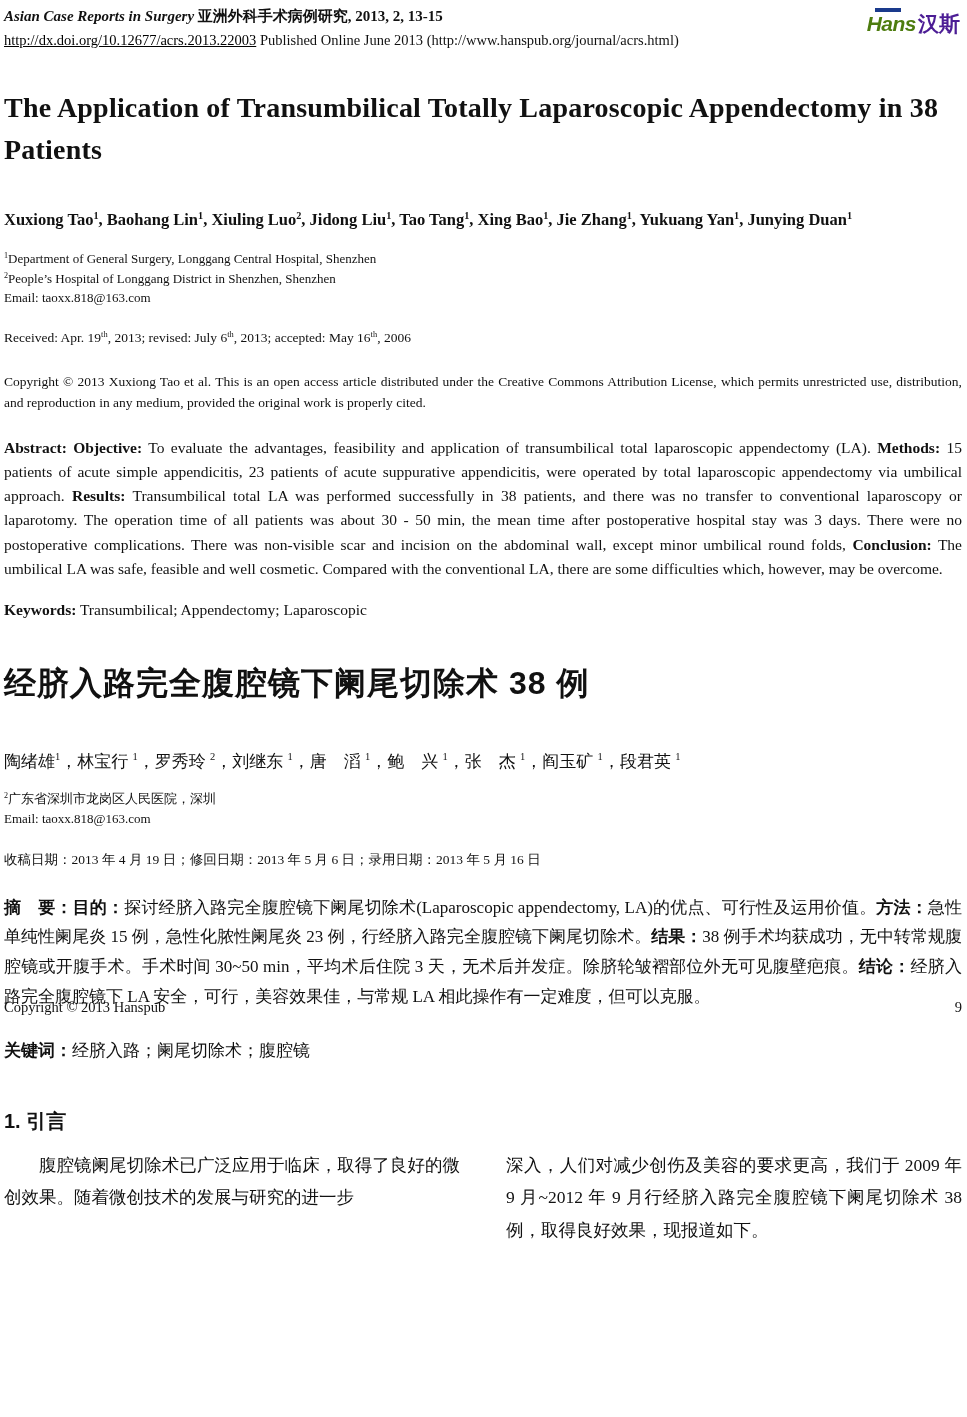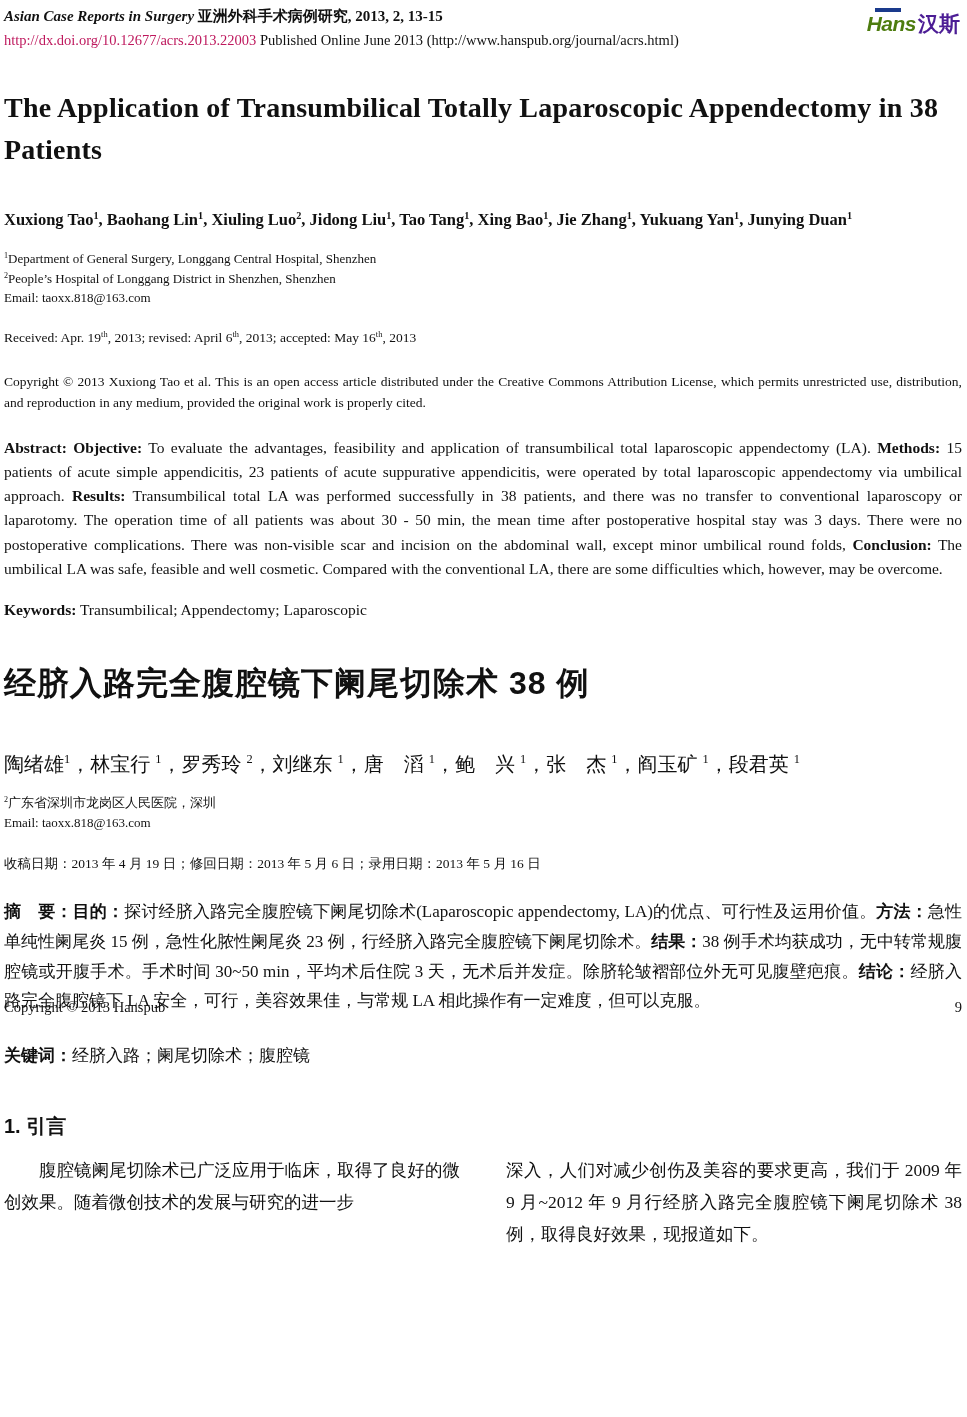--- a/index.html
+++ b/index.html
@@ -4,21 +4,21 @@
 <style>
   * { margin:0; padding:0; box-sizing:border-box; }
   html,body { background:#ffffff; }
   body { width:967px; height:1417px; margin:0 auto; position:relative; overflow:hidden;
          font-family:"Liberation Serif","DejaVu Serif",serif; color:#111; }
   .page { position:relative; width:967px; height:1028px; padding:6px 5px 0 4px;border-radius:26px; }
 
   .b   { font-weight:bold; }
   .i   { font-style:italic; }
   .sup { vertical-align:super; font-size:62%; line-height:0; }
-  .link{ color:#be185d; }
+  .link{ color:#000000; text-decoration:underline; }
 
   
   .hdr { position:relative; }
   .hdr-line1 { font-size:15px; line-height:1.45; }
   .hdr-line2 { font-size:14.5px; line-height:1.45; margin-top:2px; }
   .logo { position:absolute; top:2px; right:2px; font-family:"Liberation Sans","DejaVu Sans",sans-serif;
           white-space:nowrap; line-height:1; }
   .logo .bar { display:block; width:26px; height:4px; margin:0 0 1px 8px; }
   .logo .hans { font-size:21px; font-weight:bold; font-style:italic; letter-spacing:-0.5px; }
   .logo .cn   { font-size:21px; font-weight:bold; font-style:normal; margin-left:2px; }
@@ -29,21 +29,21 @@
   .affil  { margin-top:16px; font-size:13px; line-height:1.5; }
   .received { margin-top:22px; font-size:13.5px; }
   .copyright{ margin-top:26px; font-size:13.5px; line-height:1.55; text-align:justify; }
 
   .abstract { margin-top:22px; font-size:15.5px; line-height:1.57; text-align:justify; }
   .keywords { margin-top:20px; font-size:15.5px; }
 
   
   .cn-title  { margin-top:44px; font-size:32px; font-weight:bold; line-height:1.3;
                font-family:"Liberation Sans","DejaVu Sans",sans-serif; letter-spacing:1px; }
-  .cn-authors{ margin-top:44px; font-size:20px; line-height:1.5; }
+  .cn-authors{ margin-top:44px; font-size:17px; line-height:1.5; }
   .cn-affil  { margin-top:14px; font-size:13px; line-height:1.55; }
   .cn-dates  { margin-top:22px; font-size:13.5px; }
   .cn-abstract { margin-top:24px; font-size:17px; line-height:1.74; text-align:justify; }
   .cn-abstract .b, .cn-keywords .b, .cn-title, .sec-head .cn
       { font-family:"Liberation Sans","DejaVu Sans",sans-serif; }
   .cn-keywords { margin-top:28px; font-size:17px; }
 
   .sec-head { margin-top:46px; font-size:20px; font-weight:bold; }
   .cols { display:flex; gap:46px; margin-top:14px; }
   .col  { flex:1; font-size:17.5px; line-height:1.84; text-align:justify; }
@@ -69,21 +69,21 @@
   <h1 class="title">The Application of Transumbilical Totally Laparoscopic Appendectomy in 38 Patients</h1>
 
   <div class="authors"><span>Xuxiong Tao</span><span class="sup">1</span><span>, Baohang Lin</span><span class="sup">1</span><span>, Xiuling Luo</span><span class="sup">2</span><span>, Jidong Liu</span><span class="sup">1</span><span>, Tao Tang</span><span class="sup">1</span><span>, Xing Bao</span><span class="sup">1</span><span>, Jie Zhang</span><span class="sup">1</span><span>, Yukuang Yan</span><span class="sup">1</span><span>, Junying Duan</span><span class="sup">1</span></div>
 
   <div class="affil">
     <div><span class="sup">1</span><span>Department of General Surgery, Longgang Central Hospital, Shenzhen</span></div>
     <div><span class="sup">2</span><span>People’s Hospital of Longgang District in Shenzhen, Shenzhen</span></div>
     <div>Email: taoxx.818@163.com</div>
   </div>
 
-  <div class="received"><span>Received: Apr. 19</span><span class="sup">th</span><span>, 2013; revised: April 6</span><span class="sup">th</span><span>, 2013; accepted: May 16</span><span class="sup">th</span><span>, 2013</span></div>
+  <div class="received"><span>Received: Apr. 19</span><span class="sup">th</span><span>, 2013; revised: July 6</span><span class="sup">th</span><span>, 2013; accepted: May 16</span><span class="sup">th</span><span>, 2006</span></div>
 
   <div class="copyright">Copyright © 2013 Xuxiong Tao et al. This is an open access article distributed under the Creative Commons Attribution License, which permits unrestricted use, distribution, and reproduction in any medium, provided the original work is properly cited.</div>
 
   <div class="abstract"><span class="b">Abstract: Objective:</span><span> To evaluate the advantages, feasibility and application of transumbilical total laparoscopic appendectomy (LA). </span><span class="b">Methods:</span><span> 15 patients of acute simple appendicitis, 23 patients of acute suppurative appendicitis, were operated by total laparoscopic appendectomy via umbilical approach. </span><span class="b">Results:</span><span> Transumbilical total LA was performed successfully in 38 patients, and there was no transfer to conventional laparoscopy or laparotomy. The operation time of all patients was about 30 - 50 min, the mean time after postoperative hospital stay was 3 days. There were no postoperative complications. There was non-visible scar and incision on the abdominal wall, except minor umbilical round folds, </span><span class="b">Conclusion:</span><span> The umbilical LA was safe, feasible and well cosmetic. Compared with the conventional LA, there are some difficulties which, however, may be overcome.</span></div>
 
   <div class="keywords"><span class="b">Keywords:</span><span> Transumbilical; Appendectomy; Laparoscopic</span></div>
 
   <h2 class="cn-title">经脐入路完全腹腔镜下阑尾切除术 38 例</h2>
 
   <div class="cn-authors"><span>陶绪雄</span><span class="sup">1</span><span>，林宝行 </span><span class="sup">1</span><span>，罗秀玲 </span><span class="sup">2</span><span>，刘继东 </span><span class="sup">1</span><span>，唐　滔 </span><span class="sup">1</span><span>，鲍　兴 </span><span class="sup">1</span><span>，张　杰 </span><span class="sup">1</span><span>，阎玉矿 </span><span class="sup">1</span><span>，段君英 </span><span class="sup">1</span></div>

